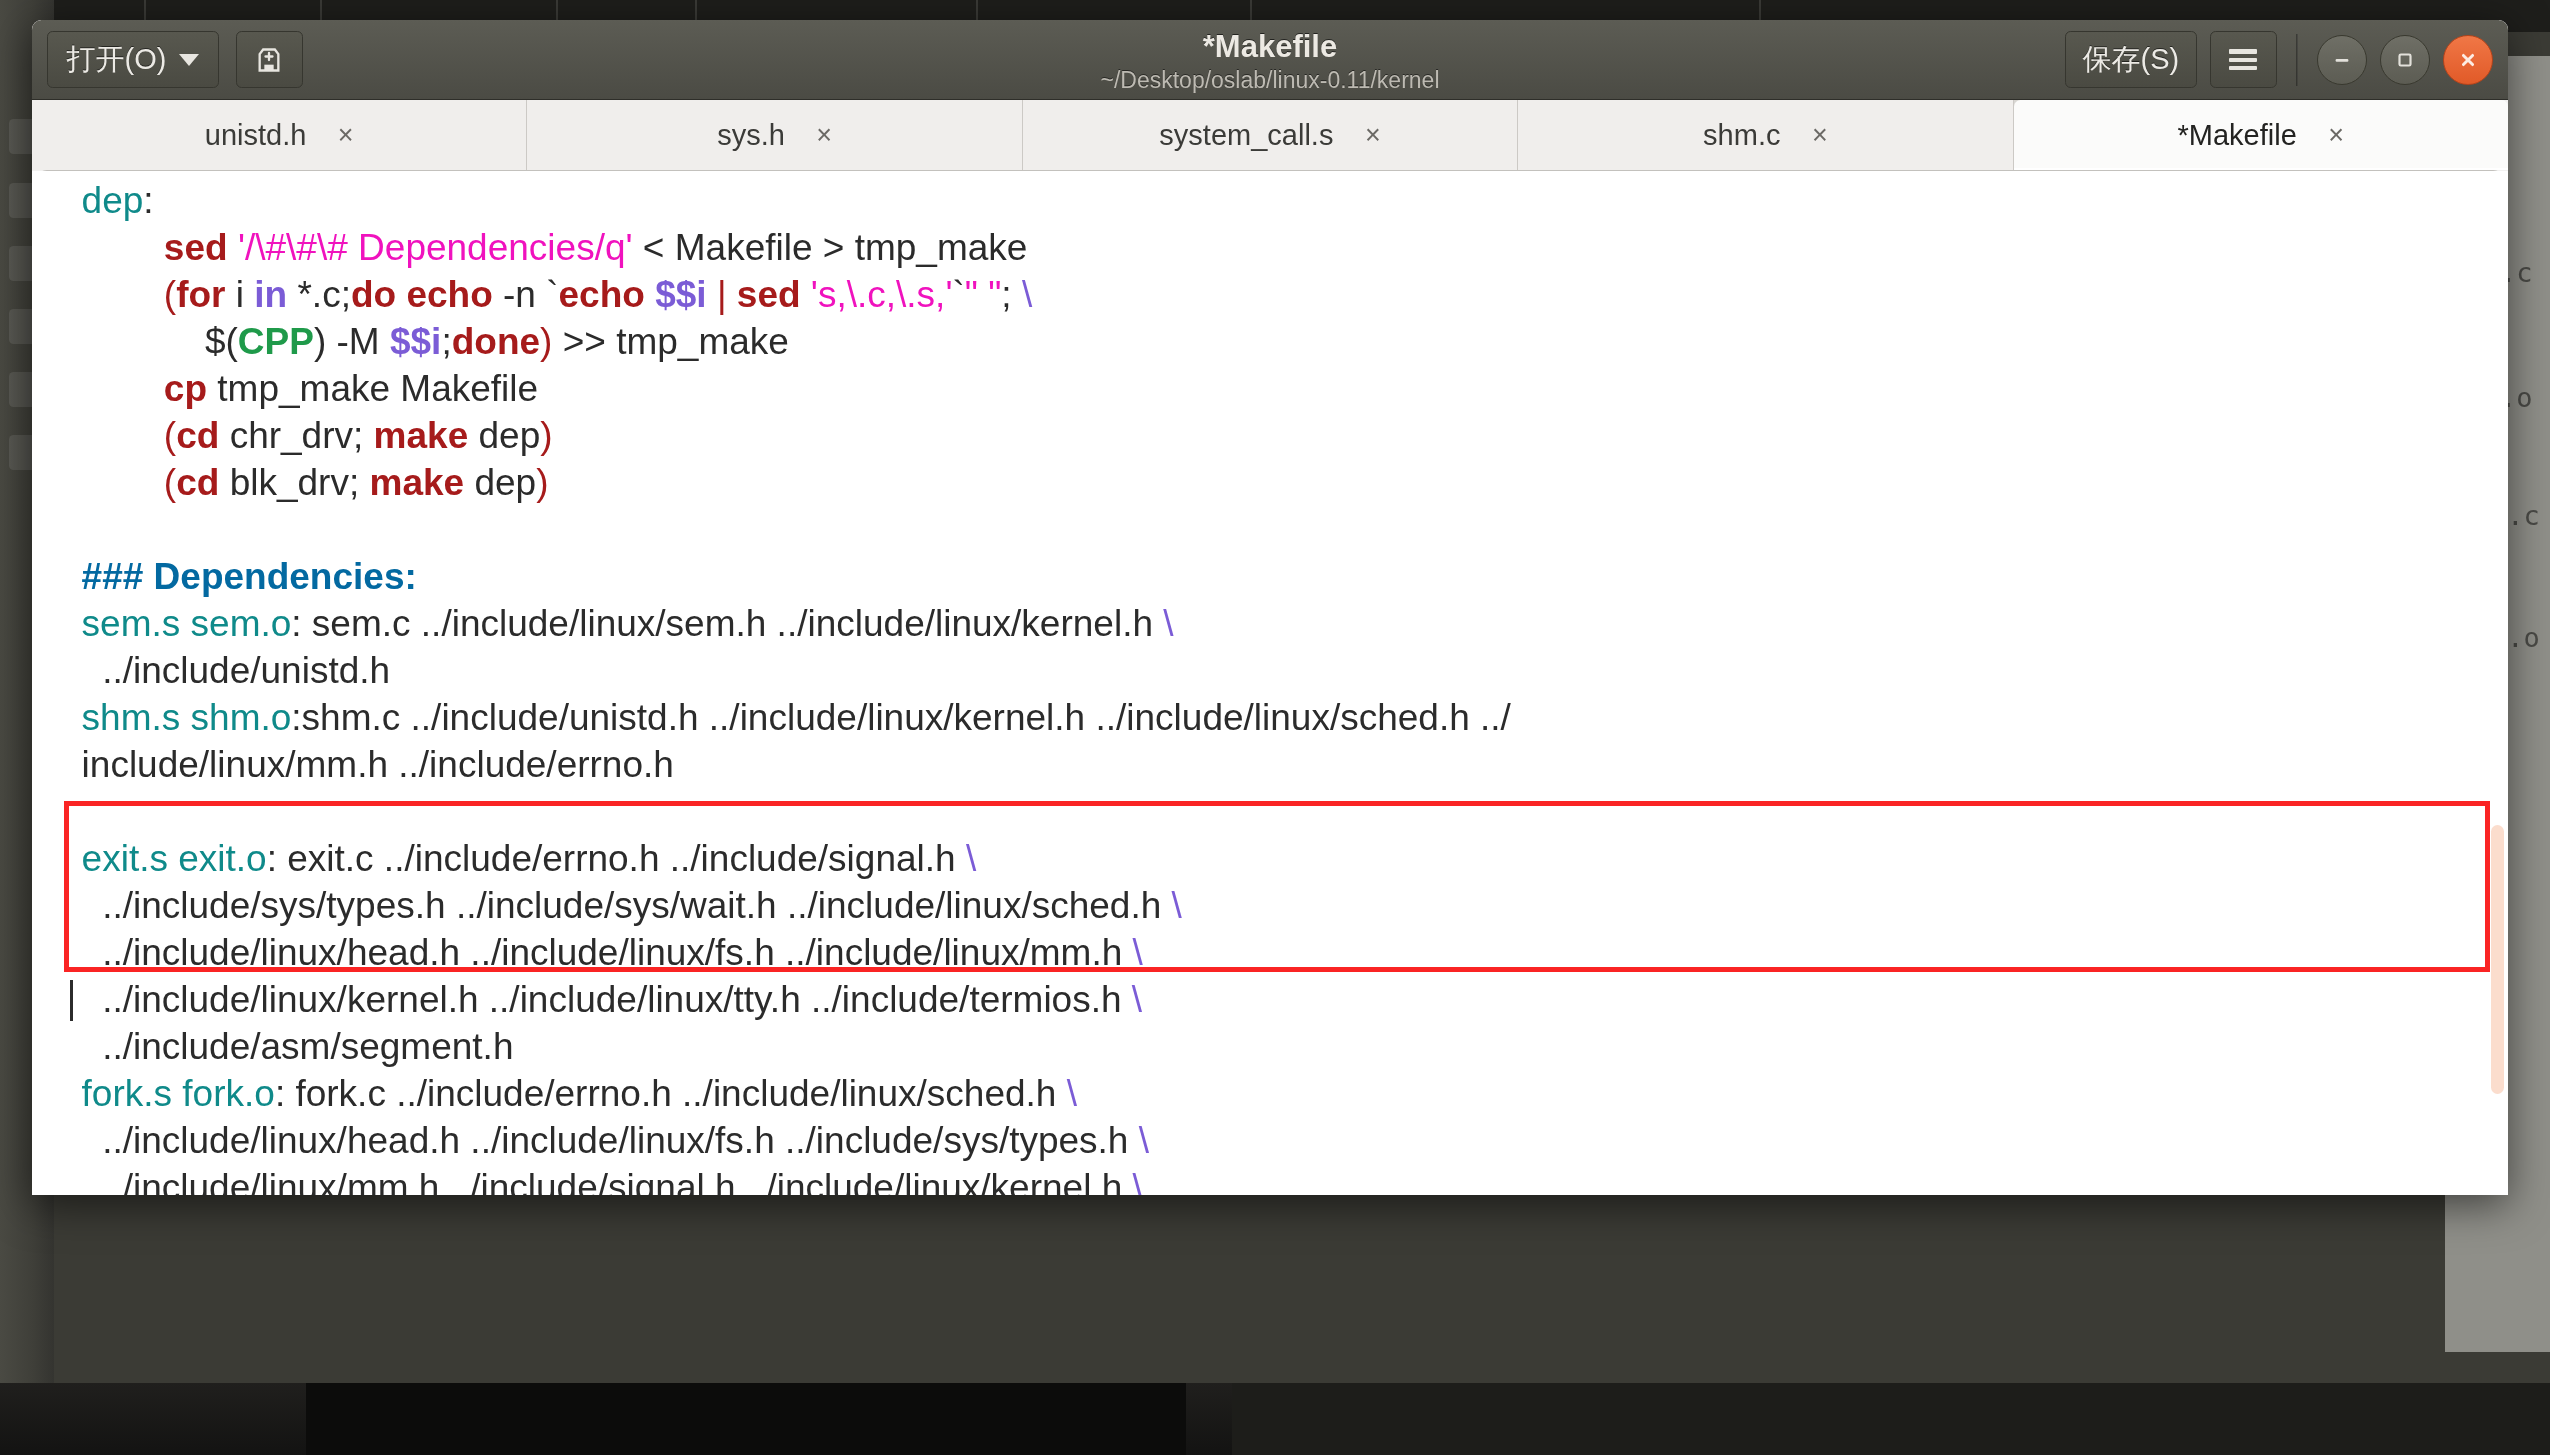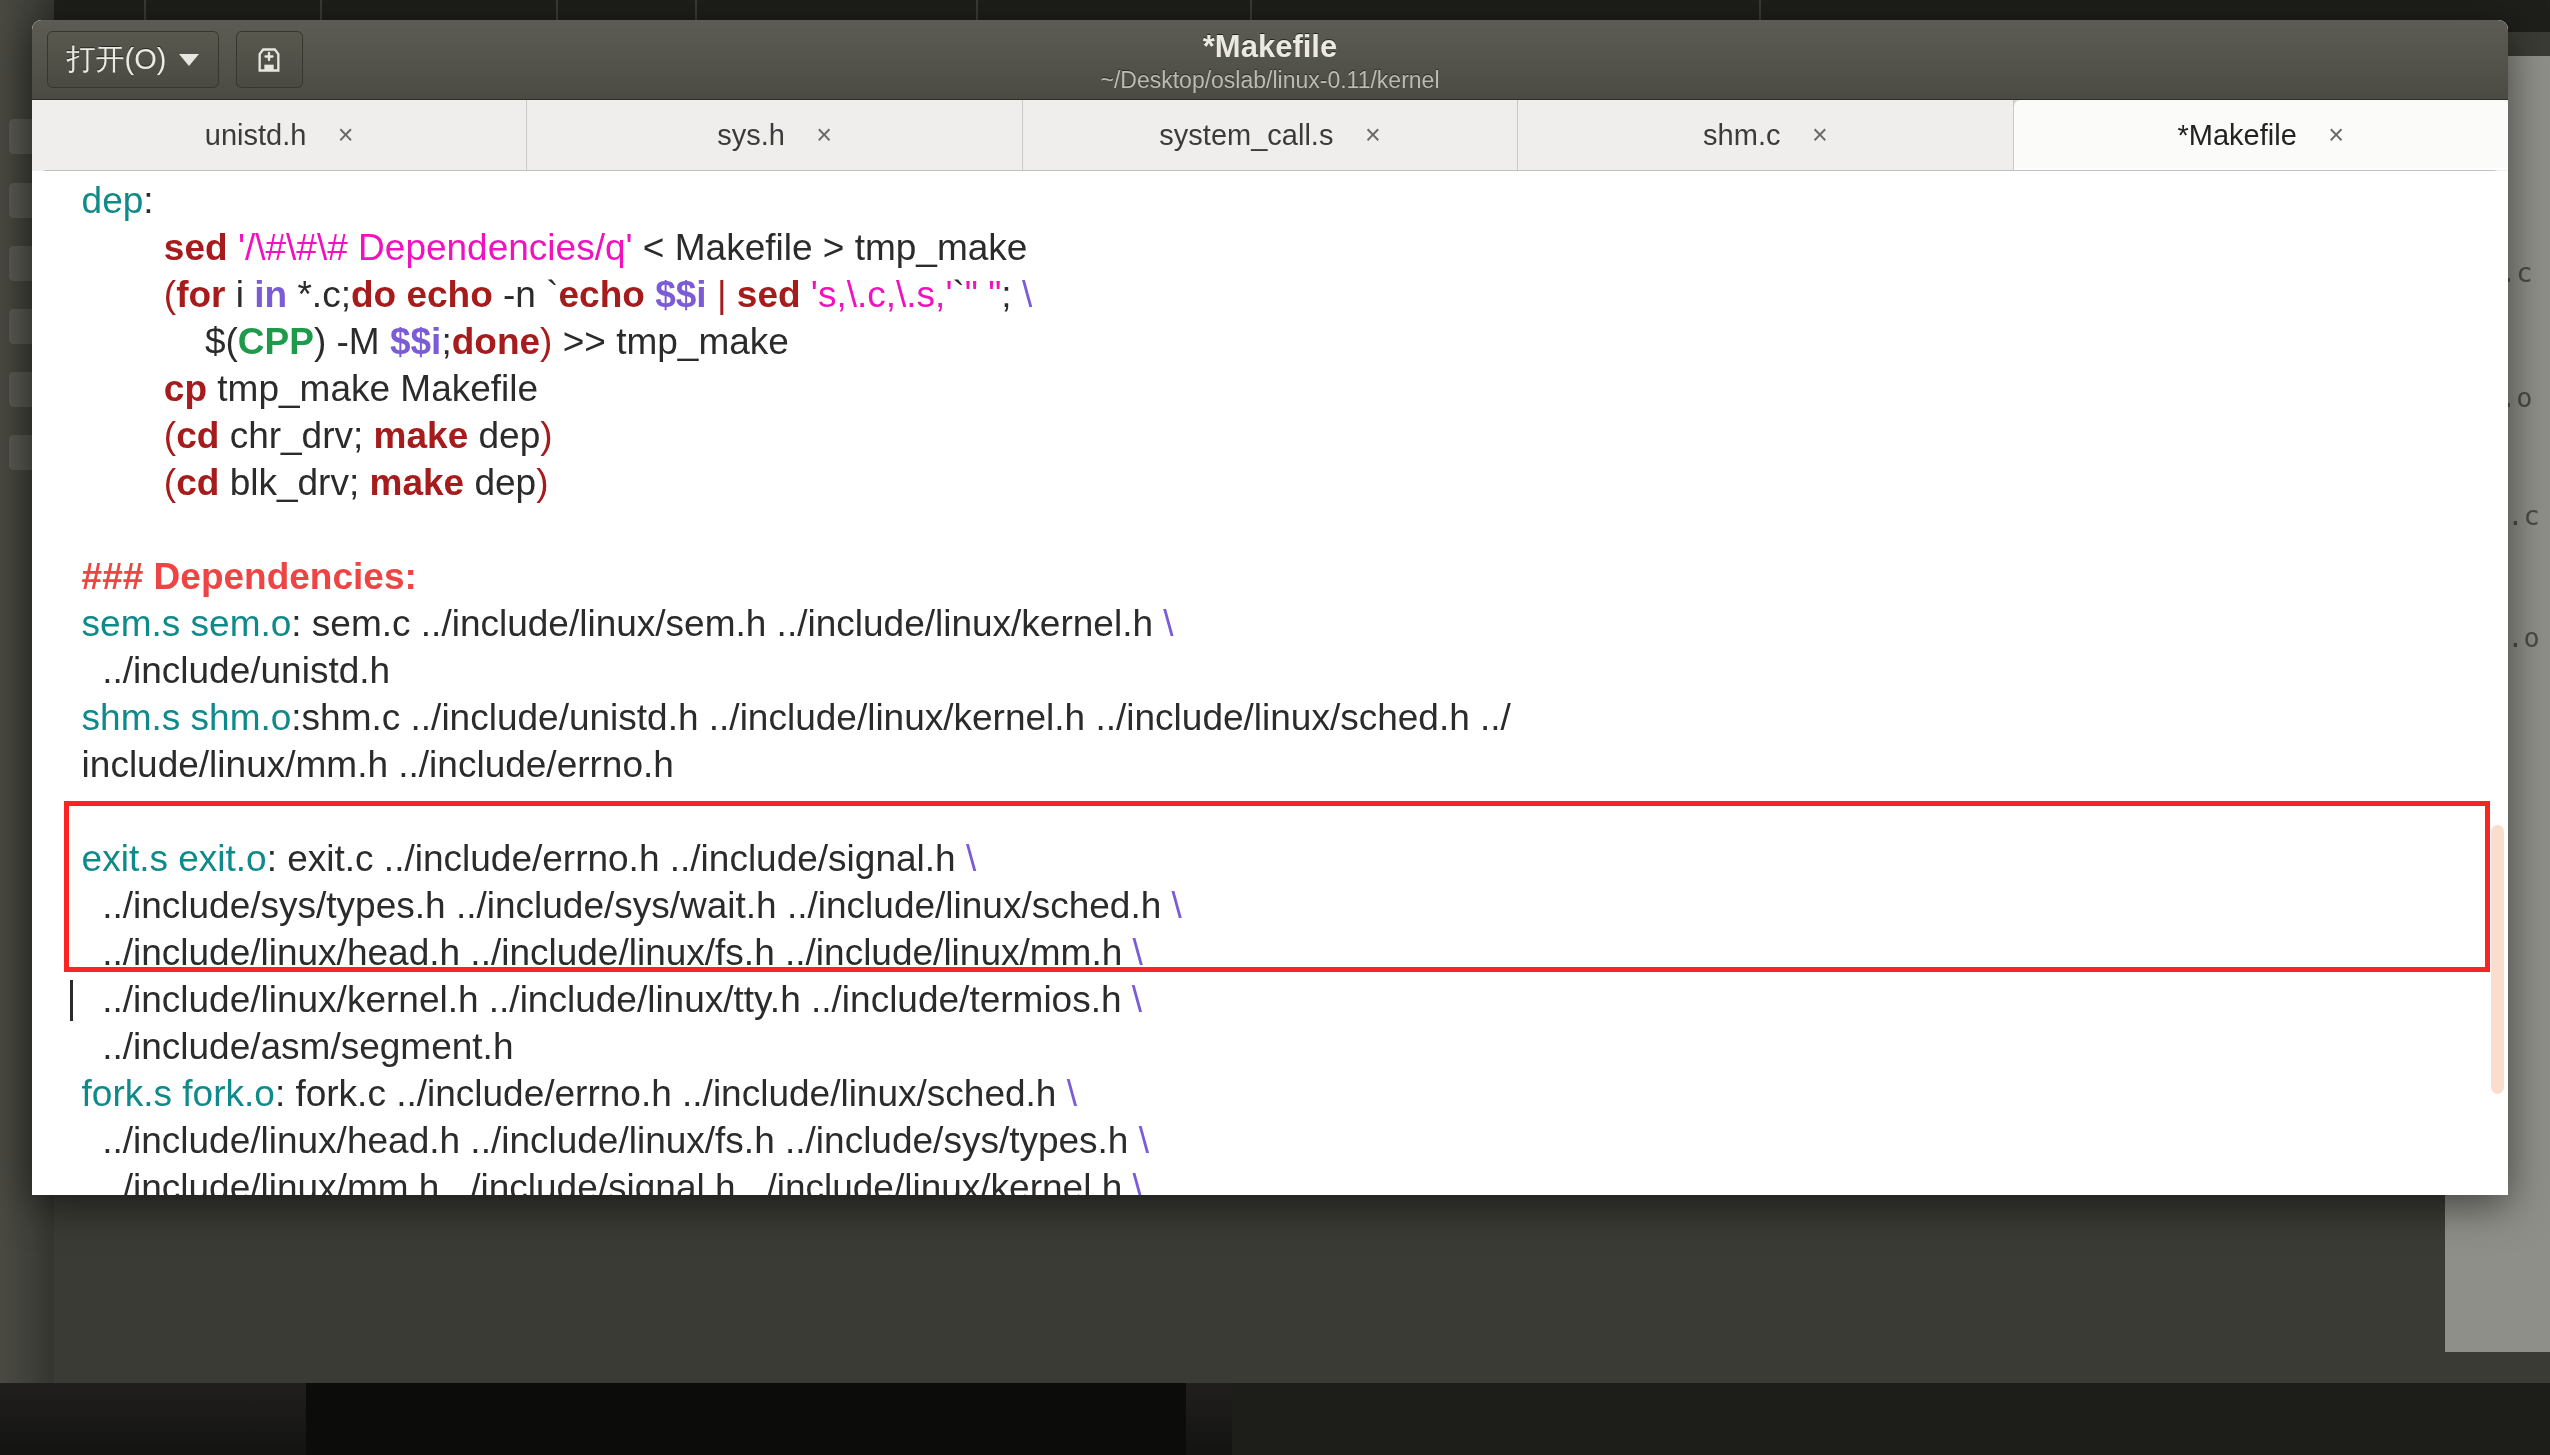--- a/index.html
+++ b/index.html
@@ -213,21 +213,21 @@
     margin-left: 44px;
   }
   .ln { height: 47px; }
 
   
   .tgt    { color: #0f8a8a; }
   .kw     { color: #a61b1b; font-weight: bold; }
   .str    { color: #f012be; }
   .var    { color: #7b5cd6; font-weight: bold; }
   .fn     { color: #1f9a4a; font-weight: bold; }
-  .cmt    { color: #ef4444; font-weight: bold; }
+  .cmt    { color: #0369a1; font-weight: bold; }
   .punc   { color: #a61b1b; }
   .cont   { color: #7b5cd6; }
   .plain  { color: #2b2b2b; }
 
   
   #redbox {
     position: absolute;
     left: 31.5px; top: 630px;
     width: 2426px; height: 171px;
     border: 5.6px solid #fa2424;
@@ -335,20 +335,48 @@
         <rect x="8" y="16" width="8" height="5" fill="#e8e6e0"></rect>
         <path d="M12 6v6M9 9h6" stroke="#e8e6e0" stroke-width="2" stroke-linecap="round"></path>
       </svg>
     </div>
 
     <div id="title-block">
       <div id="title-main">*Makefile</div>
       <div id="title-sub">~/Desktop/oslab/linux-0.11/kernel</div>
     </div>
 
+    <div id="hb-right">
+      <div class="hb-btn">
+        <span>保存(S)</span>
+      </div>
+      <div class="hb-btn iconbtn">
+        <div>
+          <div class="burger-line"></div>
+          <div class="burger-line"></div>
+          <div class="burger-line"></div>
+        </div>
+      </div>
+      <div class="hb-sep"></div>
+      <div class="wc">
+        <svg class="wc-glyph" width="22" height="22" viewBox="0 0 24 24">
+          <rect x="5" y="11" width="14" height="3" rx="1.2" fill="#e3e1db"></rect>
+        </svg>
+      </div>
+      <div class="wc">
+        <svg class="wc-glyph" width="22" height="22" viewBox="0 0 24 24">
+          <rect x="6" y="6" width="12" height="12" rx="1.5" fill="none" stroke="#e3e1db" stroke-width="2.4"></rect>
+        </svg>
+      </div>
+      <div class="wc close">
+        <svg class="wc-glyph" width="22" height="22" viewBox="0 0 24 24">
+          <path d="M7 7 L17 17 M17 7 L7 17" stroke="#fdece3" stroke-width="3.2" stroke-linecap="round"></path>
+        </svg>
+      </div>
+    </div>
   </div>
 
   <div id="tabbar">
       <div class="tab">
         <span>unistd.h</span>
         <span class="tab-close">×</span>
       </div>
       <div class="tab">
         <span>sys.h</span>
         <span class="tab-close">×</span>

